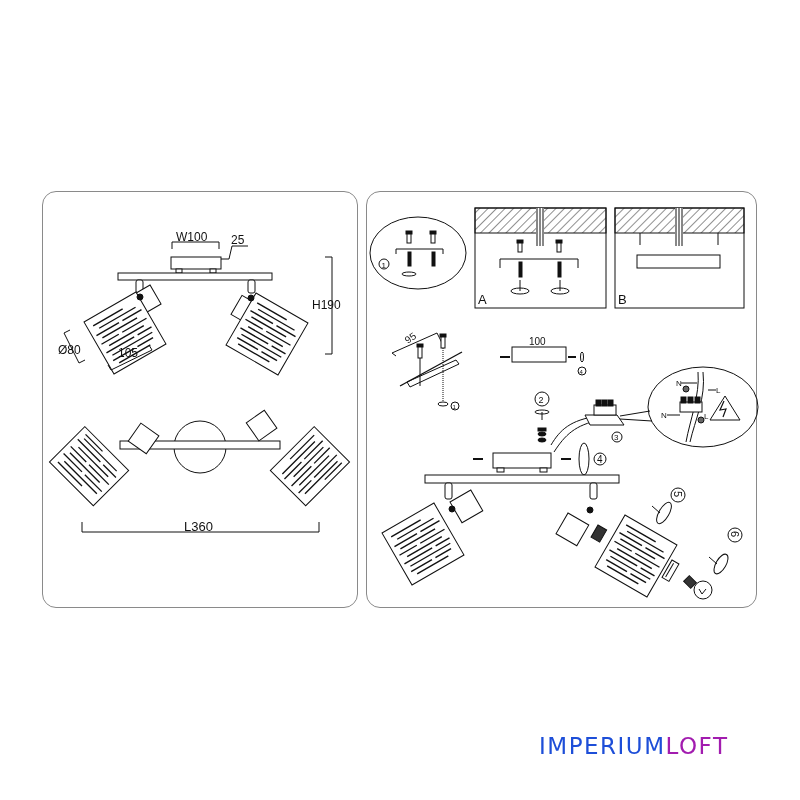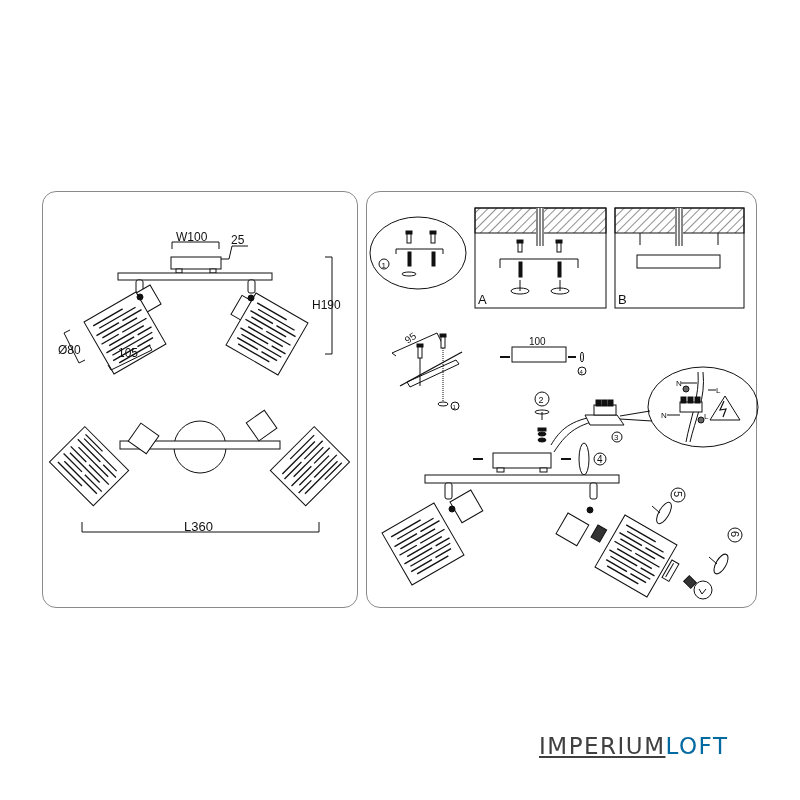--- a/index.html
+++ b/index.html
@@ -3,22 +3,22 @@
 <meta charset="utf-8">
 <style>
   html, body { margin: 0; padding: 0; background: #ffffff; }
   body { width: 800px; height: 800px; position: relative; overflow: hidden; font-family: "Liberation Sans", sans-serif; }
   .panel { position: absolute; border: 1.3px solid #8a8a8a; border-radius: 14px; background: #fff; box-sizing: border-box; }
   #panel-left { left: 42px; top: 191px; width: 316px; height: 417px; }
   #panel-right { left: 366px; top: 191px; width: 391px; height: 417px; }
   svg.layer { position: absolute; left: 0; top: 0; width: 800px; height: 800px; }
   svg text { font-family: "Liberation Sans", sans-serif; fill: #111; }
   .logo { position: absolute; left: 539px; top: 733px; font-family: "DejaVu Sans", sans-serif; font-size: 23px; letter-spacing: 1.5px; font-weight: normal; }
-  .logo .a { color: #404040; text-decoration: underline; }
-  .logo .b { color: #0369a1; }
+  .logo .a { color: #1d4ed8; }
+  .logo .b { color: #a21caf; }
 </style>
 </head>
 <body>
 
 <div class="panel" id="panel-left"></div>
 <div class="panel" id="panel-right"></div>
 
 <svg class="layer" viewBox="0 0 800 800" xmlns="http://www.w3.org/2000/svg">
   <defs>
     <pattern id="hatch" width="6" height="6" patternUnits="userSpaceOnUse" patternTransform="rotate(45)">

